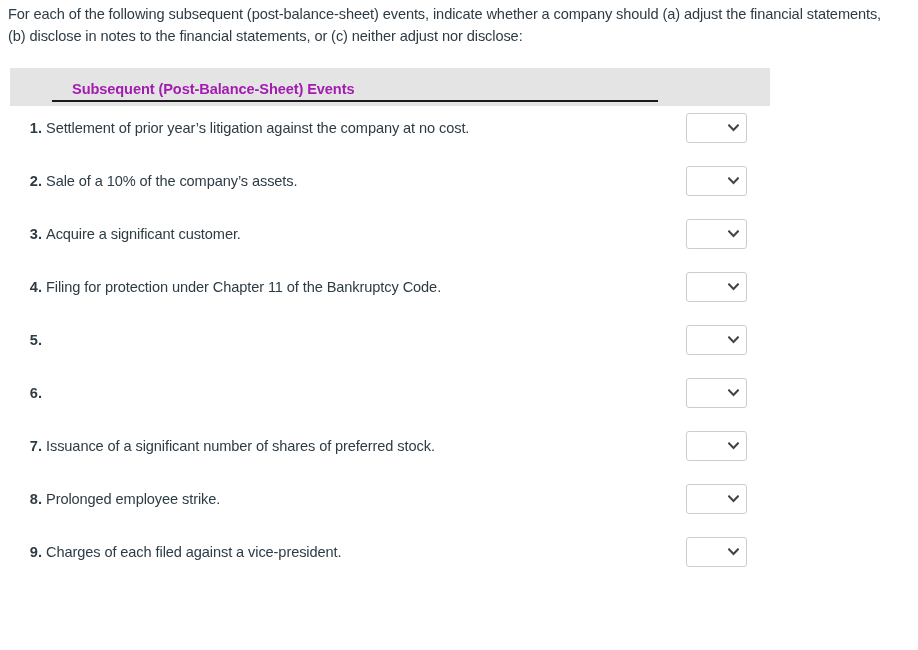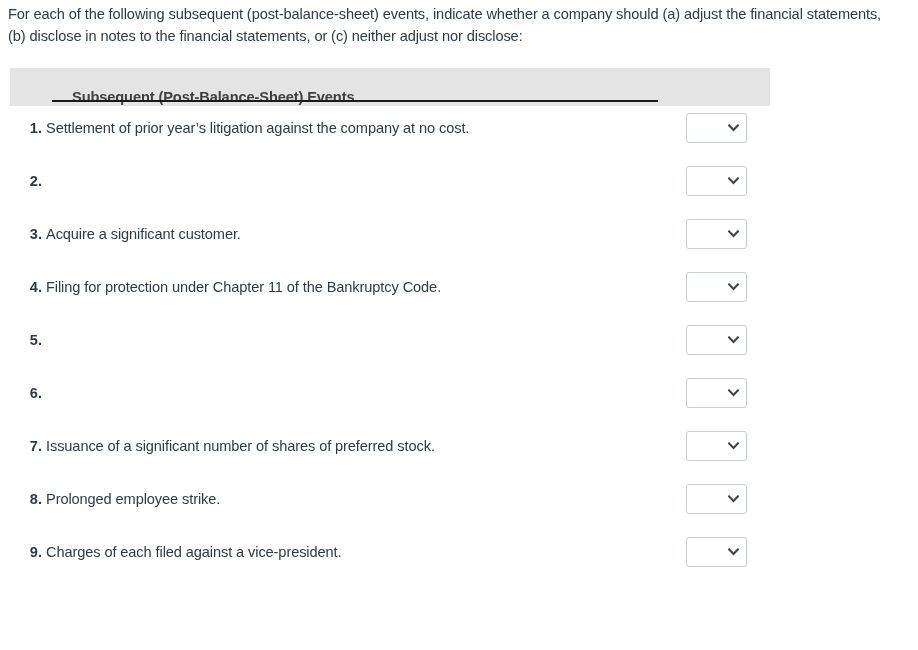--- a/index.html
+++ b/index.html
@@ -50,24 +50,24 @@
   .thead-inner {
     position: absolute;
     left: 52px;
     right: 0;
     top: 0;
     bottom: 0;
   }
   .col-head {
     position: absolute;
     left: 10px;
-    top: 21px;
+    top: 13px;
     font-size: 14.6px;
     font-weight: bold;
-    color: #404040;
+    color: #a21caf;
     letter-spacing: -0.1px;
     white-space: nowrap;
   }
   .head-rule {
     position: absolute;
     left: 52px;
     top: 100px;
     width: 606px;
     height: 2px;
     background: #1a1a1a;
@@ -172,20 +172,21 @@
         <div class="row-select-wrap">
           <div class="sel-wrap"><select class="sel"><option value=""></option></select><span class="sel-arrow">
               <svg width="11" height="8" viewBox="0 0 11 8" xmlns="http://www.w3.org/2000/svg">
                 <path d="M1.1 1.4 L5.5 6.0 L9.9 1.4" fill="none" stroke="#3f4447" stroke-width="2.1" stroke-linecap="square" stroke-linejoin="miter"></path>
               </svg>
             </span></div>
         </div>
       </div>
       <div class="row">
         <div class="row-num">2.</div>
+        <div class="row-text">Sale of a 10% of the company’s assets.</div>
         <div class="row-select-wrap">
           <div class="sel-wrap"><select class="sel"><option value=""></option></select><span class="sel-arrow">
               <svg width="11" height="8" viewBox="0 0 11 8" xmlns="http://www.w3.org/2000/svg">
                 <path d="M1.1 1.4 L5.5 6.0 L9.9 1.4" fill="none" stroke="#3f4447" stroke-width="2.1" stroke-linecap="square" stroke-linejoin="miter"></path>
               </svg>
             </span></div>
         </div>
       </div>
       <div class="row">
         <div class="row-num">3.</div>

